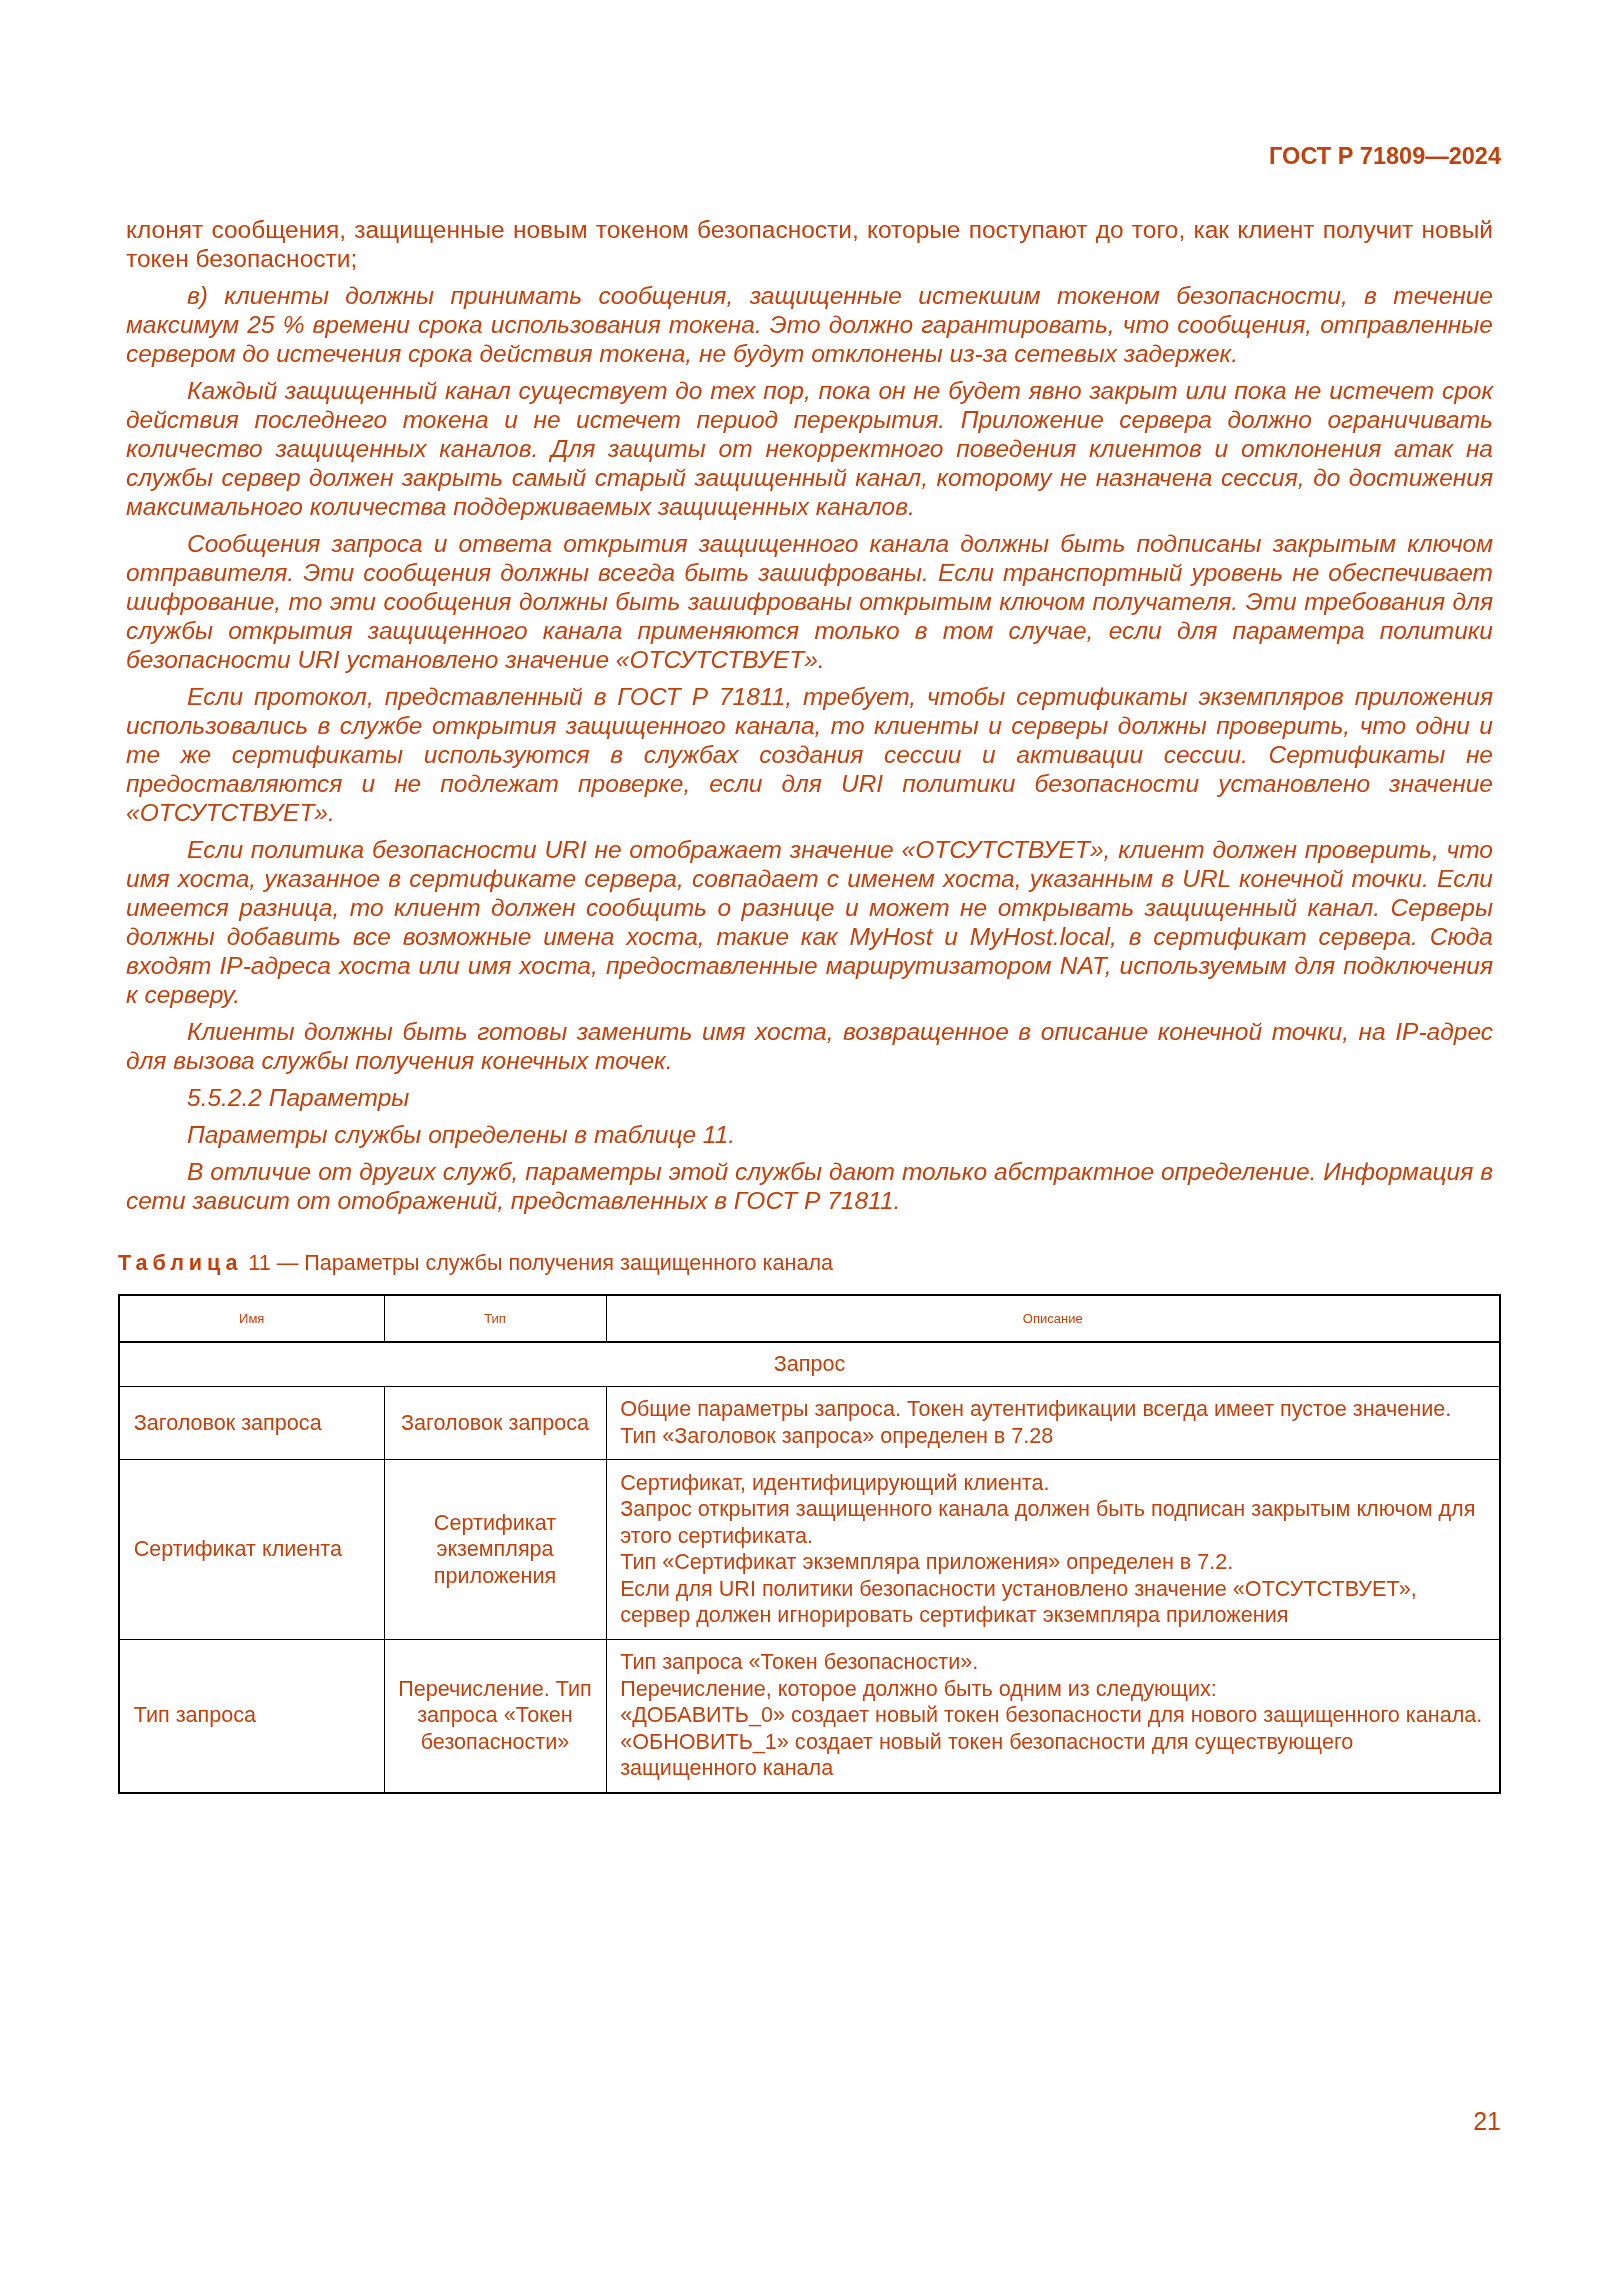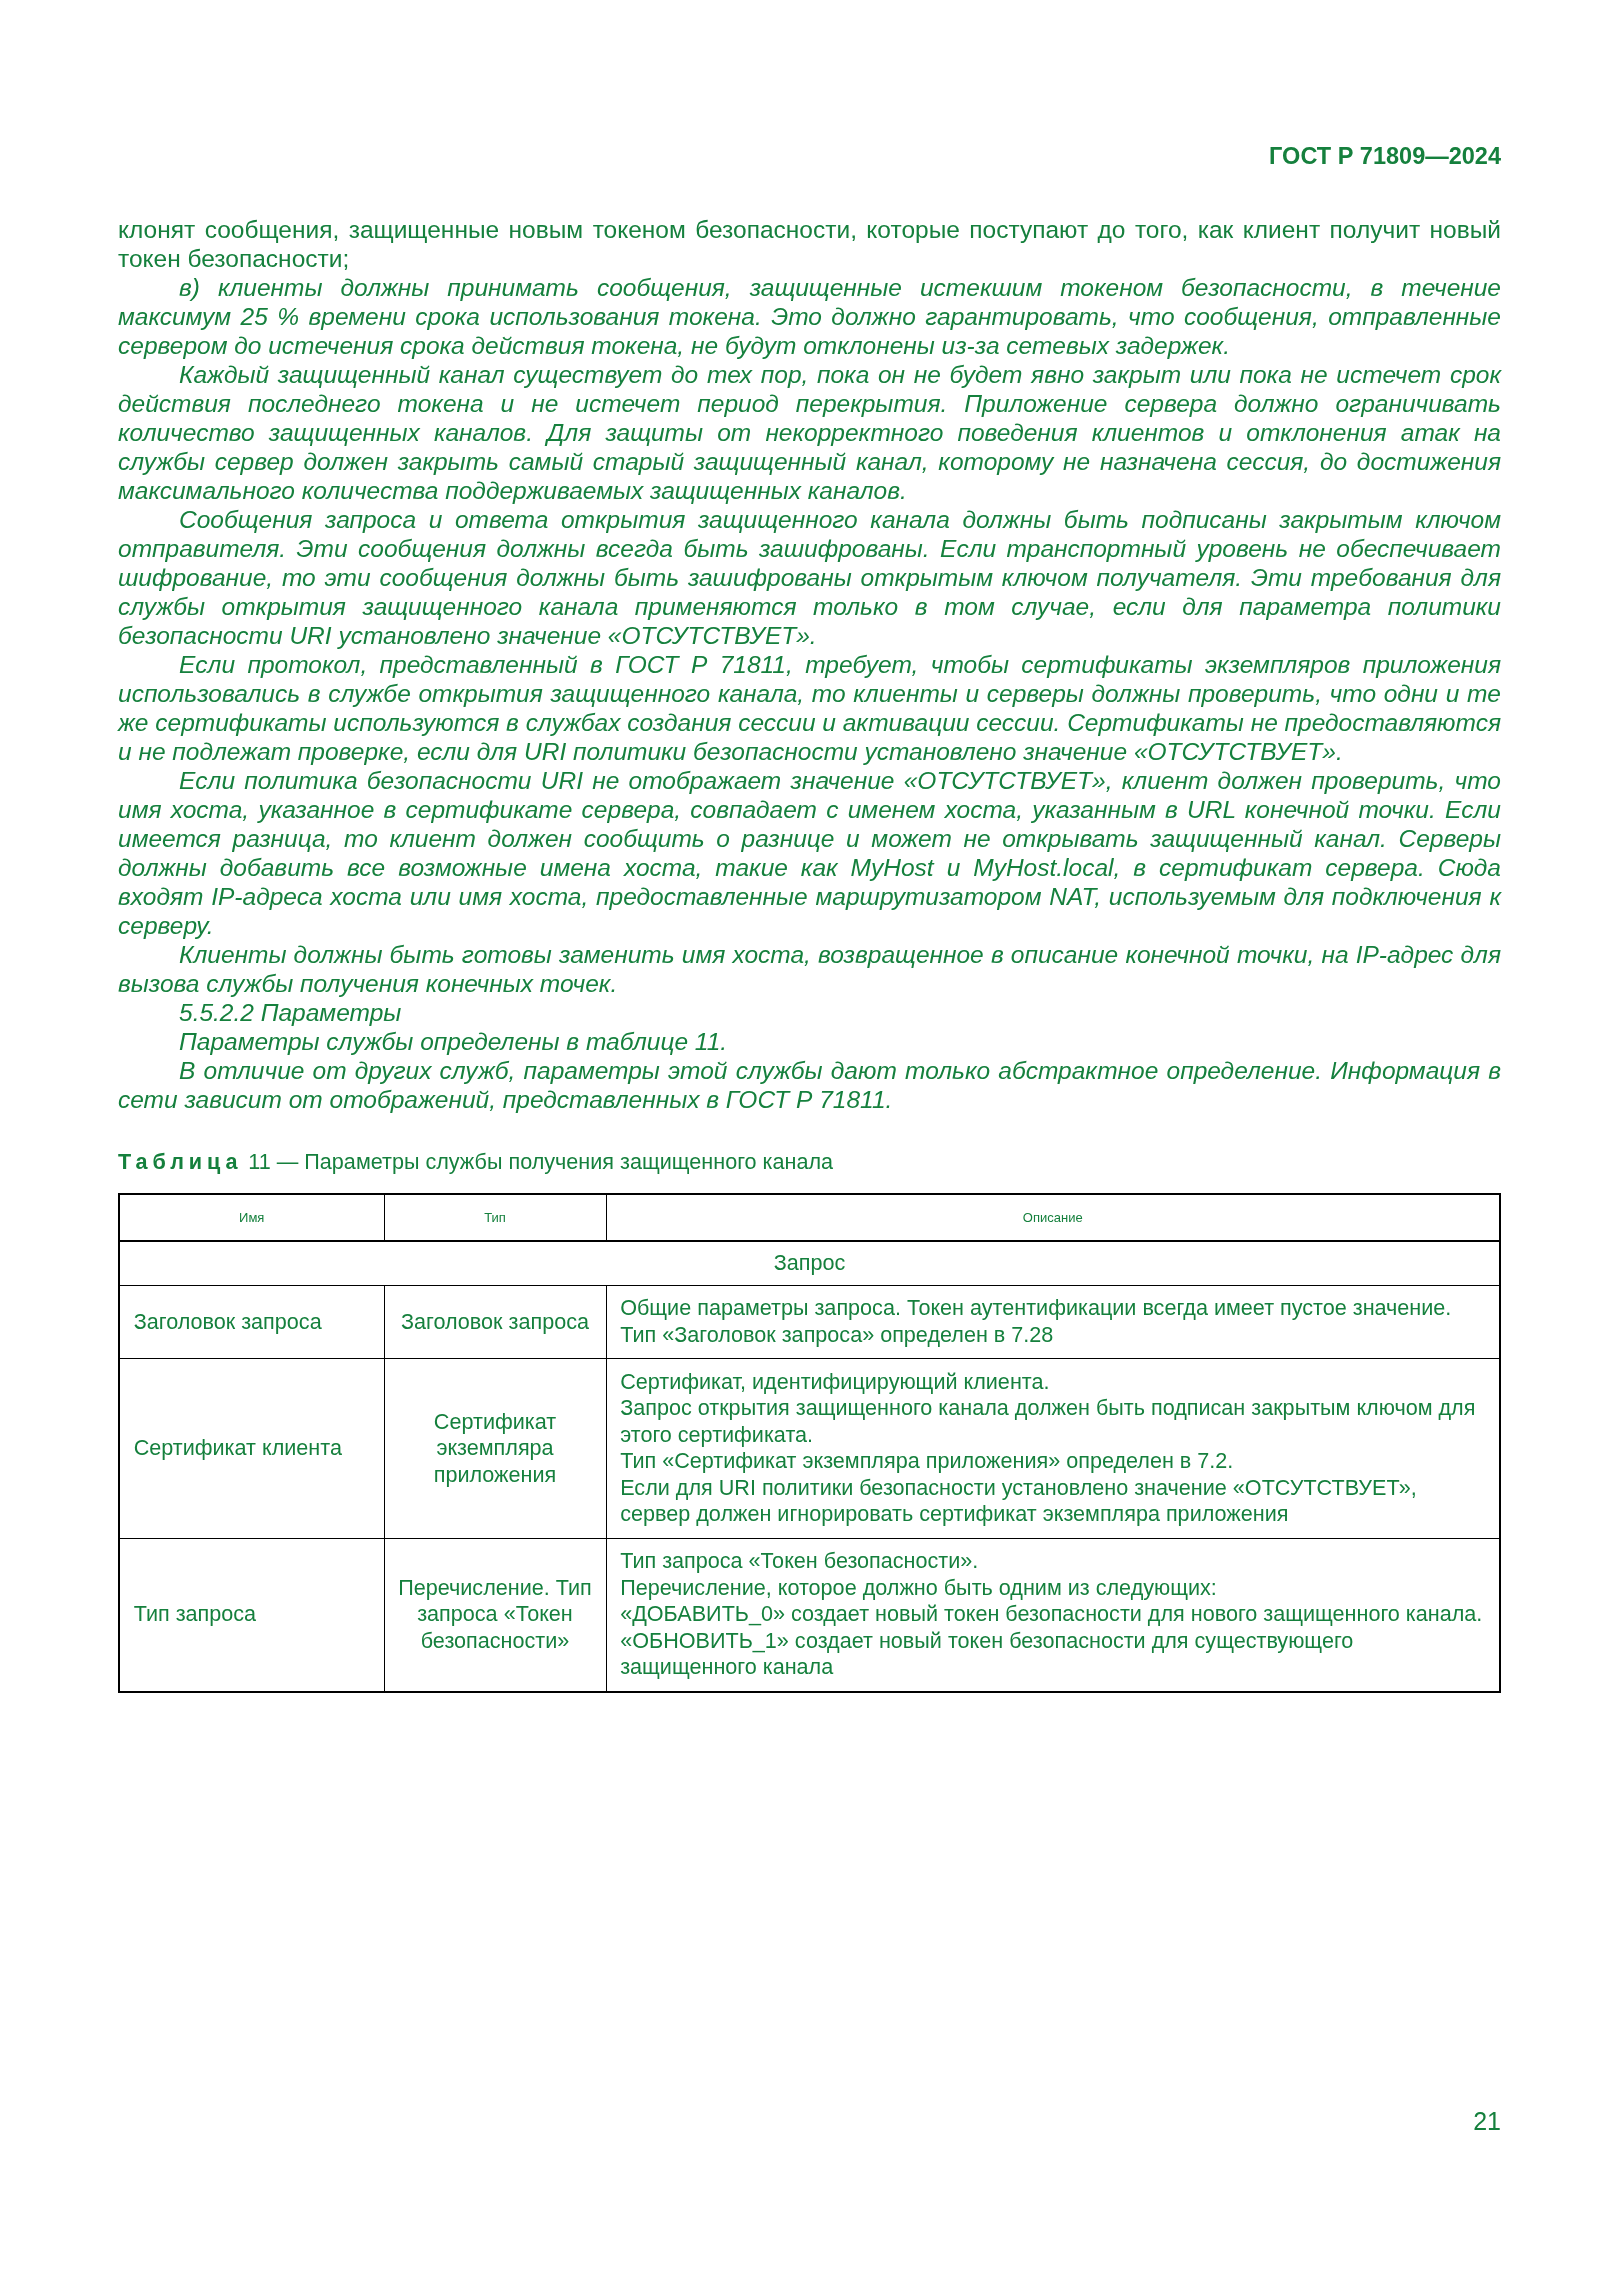--- a/index.html
+++ b/index.html
@@ -5,41 +5,41 @@
   html, body {
     margin: 0;
     padding: 0;
     background: #ffffff;
   }
   .page {
     position: relative;
     width: 1621px;
     height: 2293px;
     background: #ffffff;
-    color: #15803d;
+    color: #c2410c;
     font-family: "Liberation Sans", "DejaVu Sans", sans-serif;
     box-sizing: border-box;
     padding: 0 120px 0 118px;
     overflow: hidden;
   }
   .doc-header {
     padding-top: 143px;
     text-align: right;
     font-weight: bold;
     font-size: 23.5px;
     line-height: 27.4px;
   }
   .body-text {
     margin-top: 45px;
     font-size: 24.5px;
     line-height: 29px;
     text-align: justify;
   }
   .body-text p {
-    margin: 0;
+    margin: 8px;
   }
   .body-text p.indent {
     text-indent: 61px;
     font-style: italic;
   }
   .table-caption {
     margin-top: 35px;
     font-size: 21.6px;
     line-height: 25.5px;
     text-align: left;

